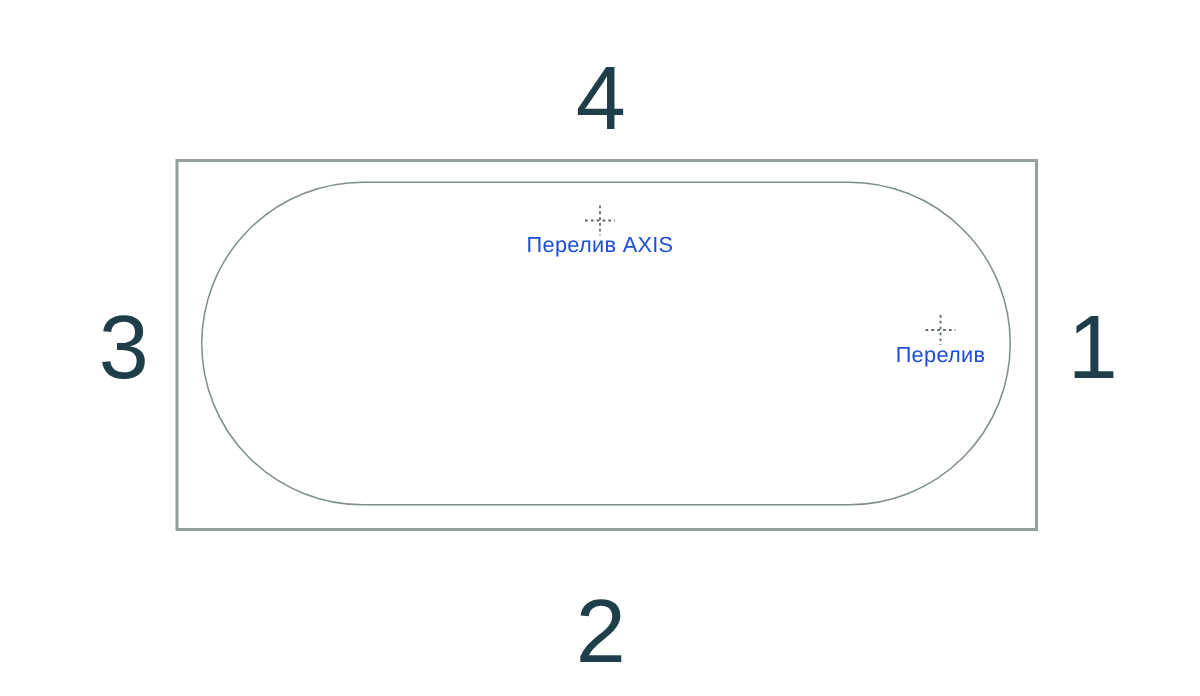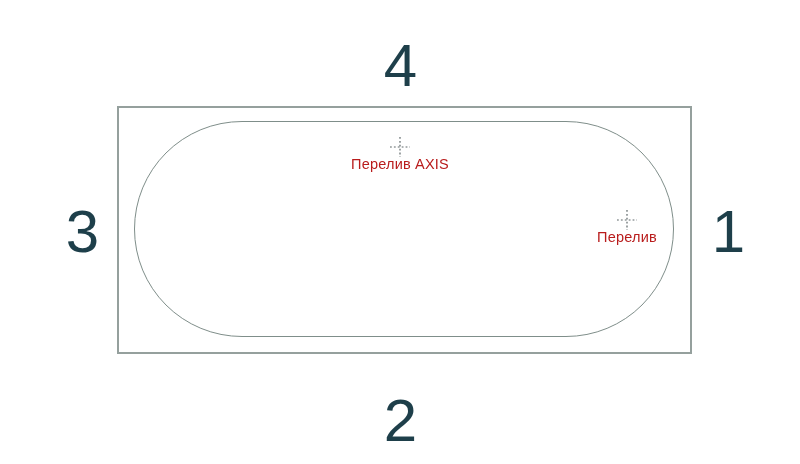--- a/index.html
+++ b/index.html
@@ -67,21 +67,21 @@
     width: 24px;
     height: 24px;
     display: block;
   }
   .marker .caption {
     position: absolute;
     top: 9px;
     left: 0;
     transform: translateX(-50%);
     white-space: nowrap;
-    color: #b91c1c;
+    color: #1d4ed8;
     font-size: 14.5px;
     font-weight: 400;
     letter-spacing: 0.2px;
   }
   .marker.axis     { left: 400px; top: 147px; }
   .marker.overflow { left: 627px; top: 220px; }
 </style>
 </head>
 <body>
 

